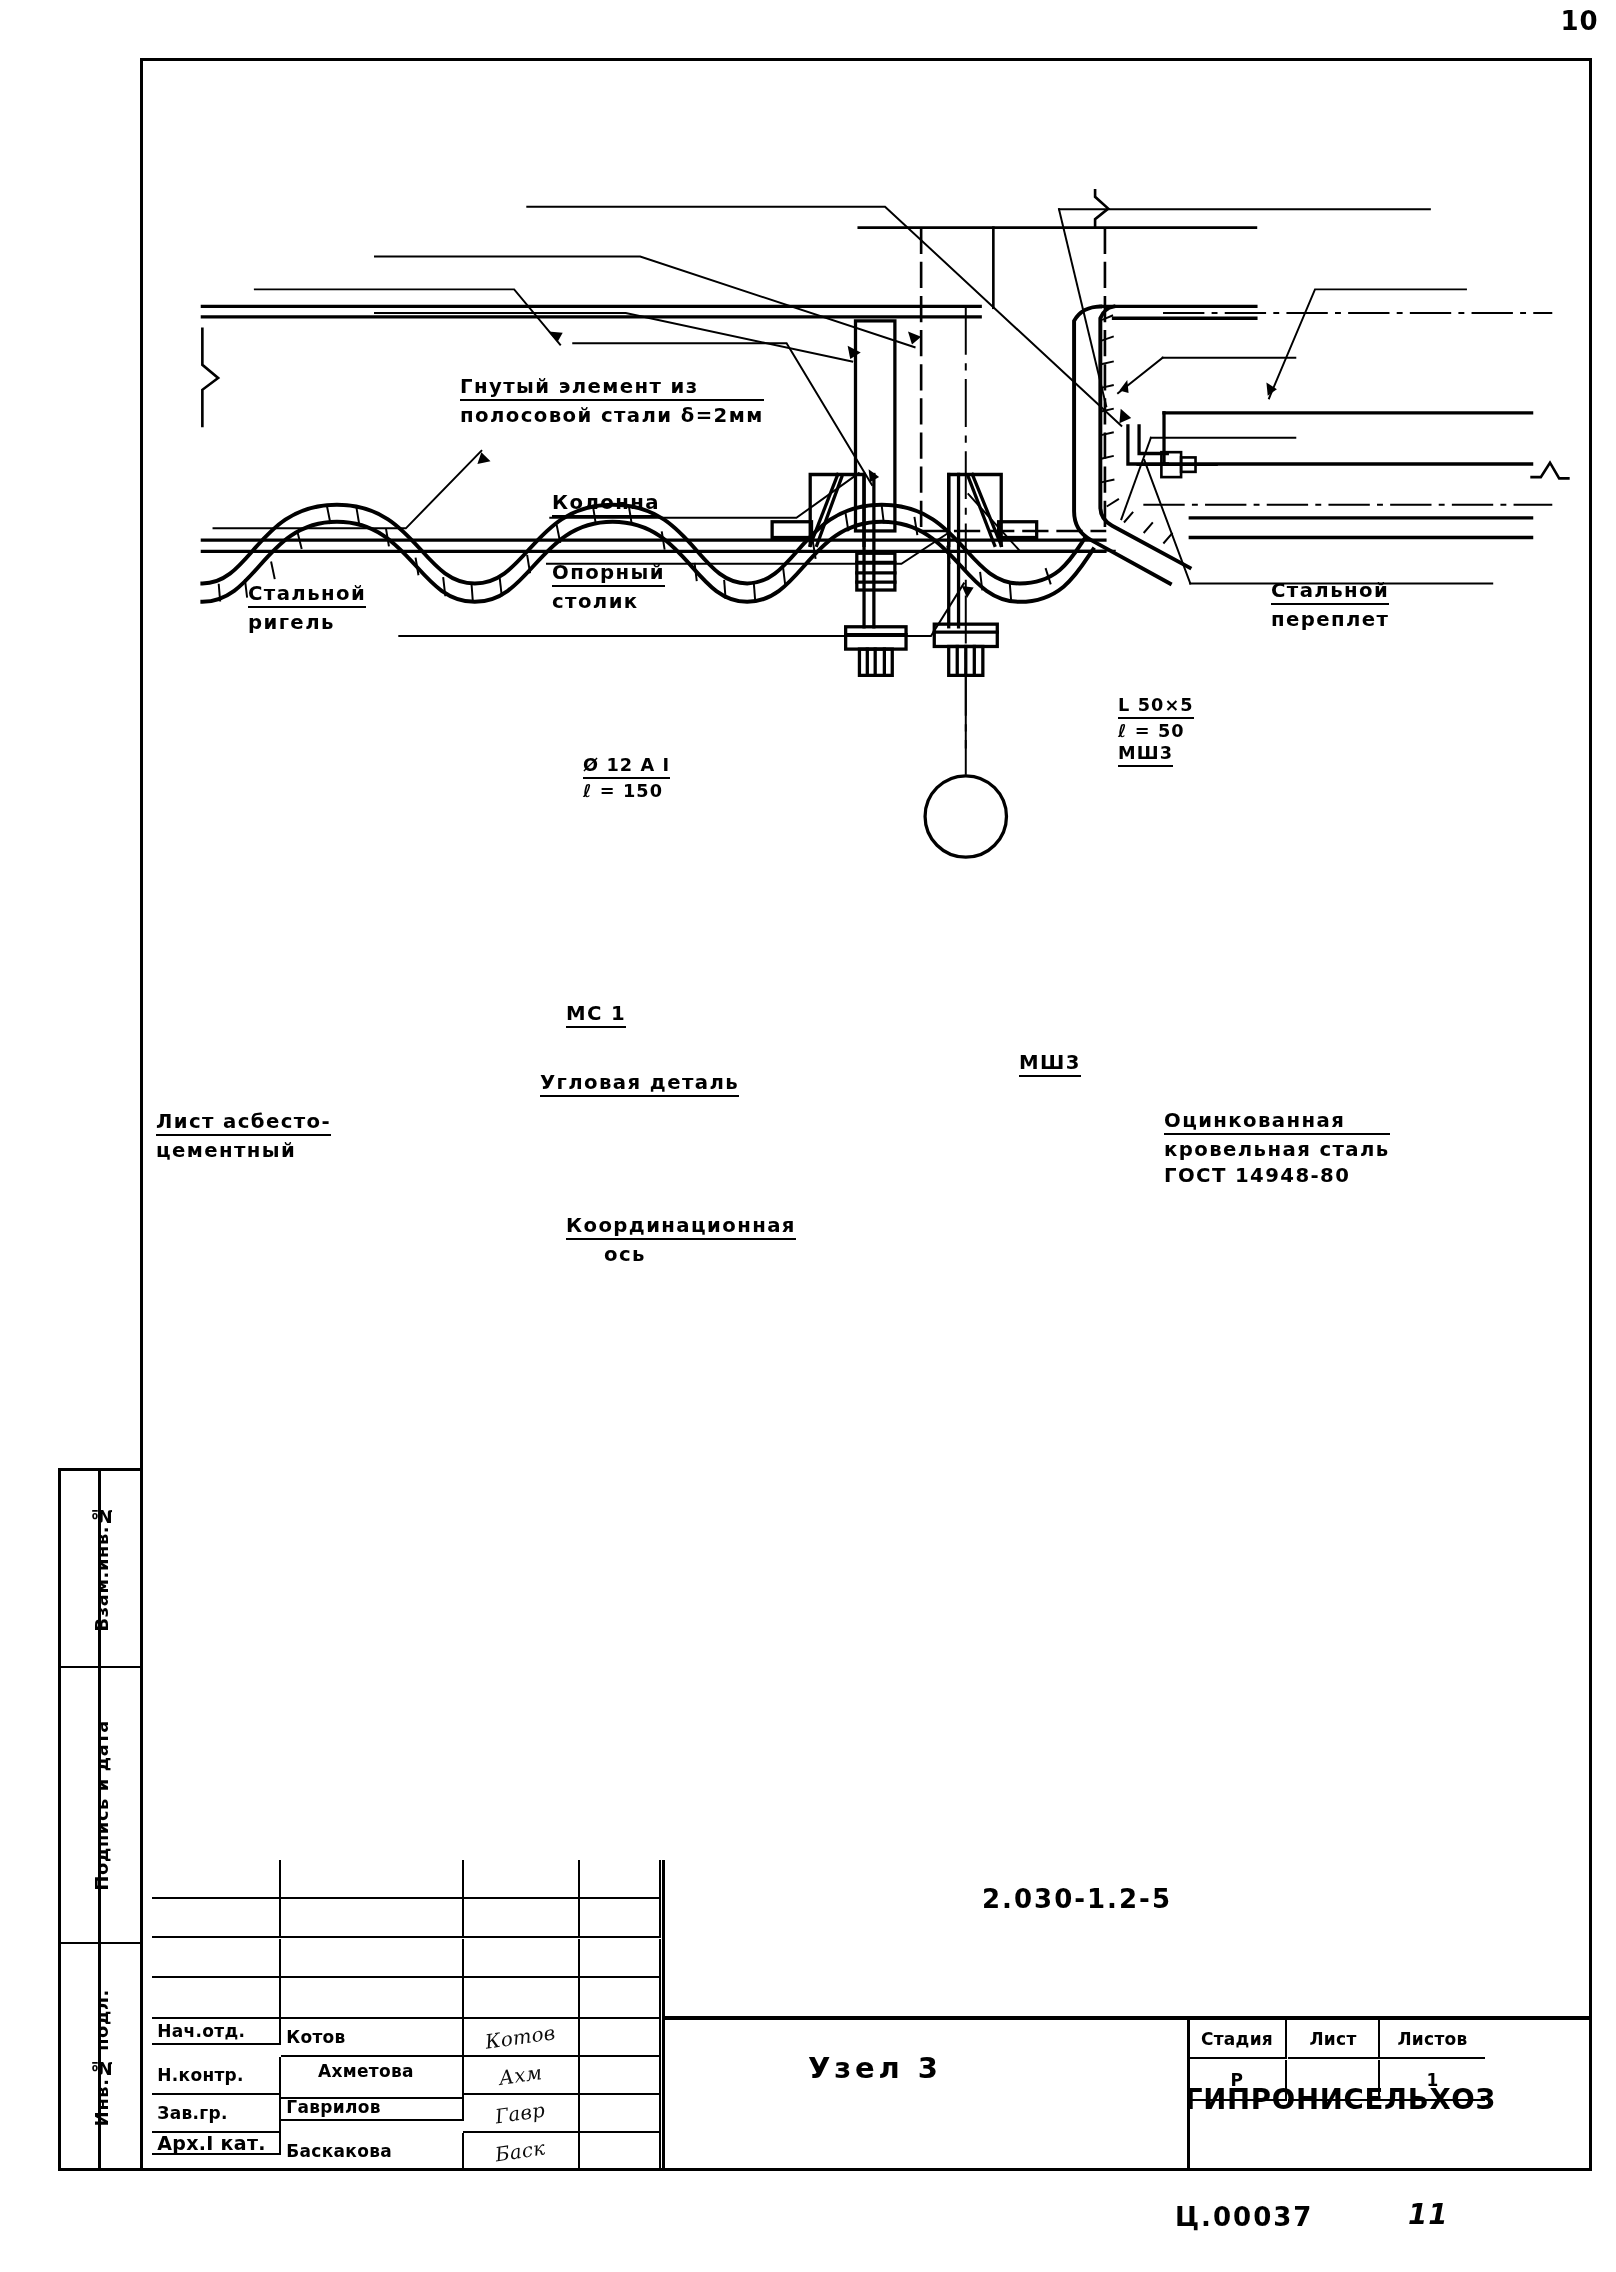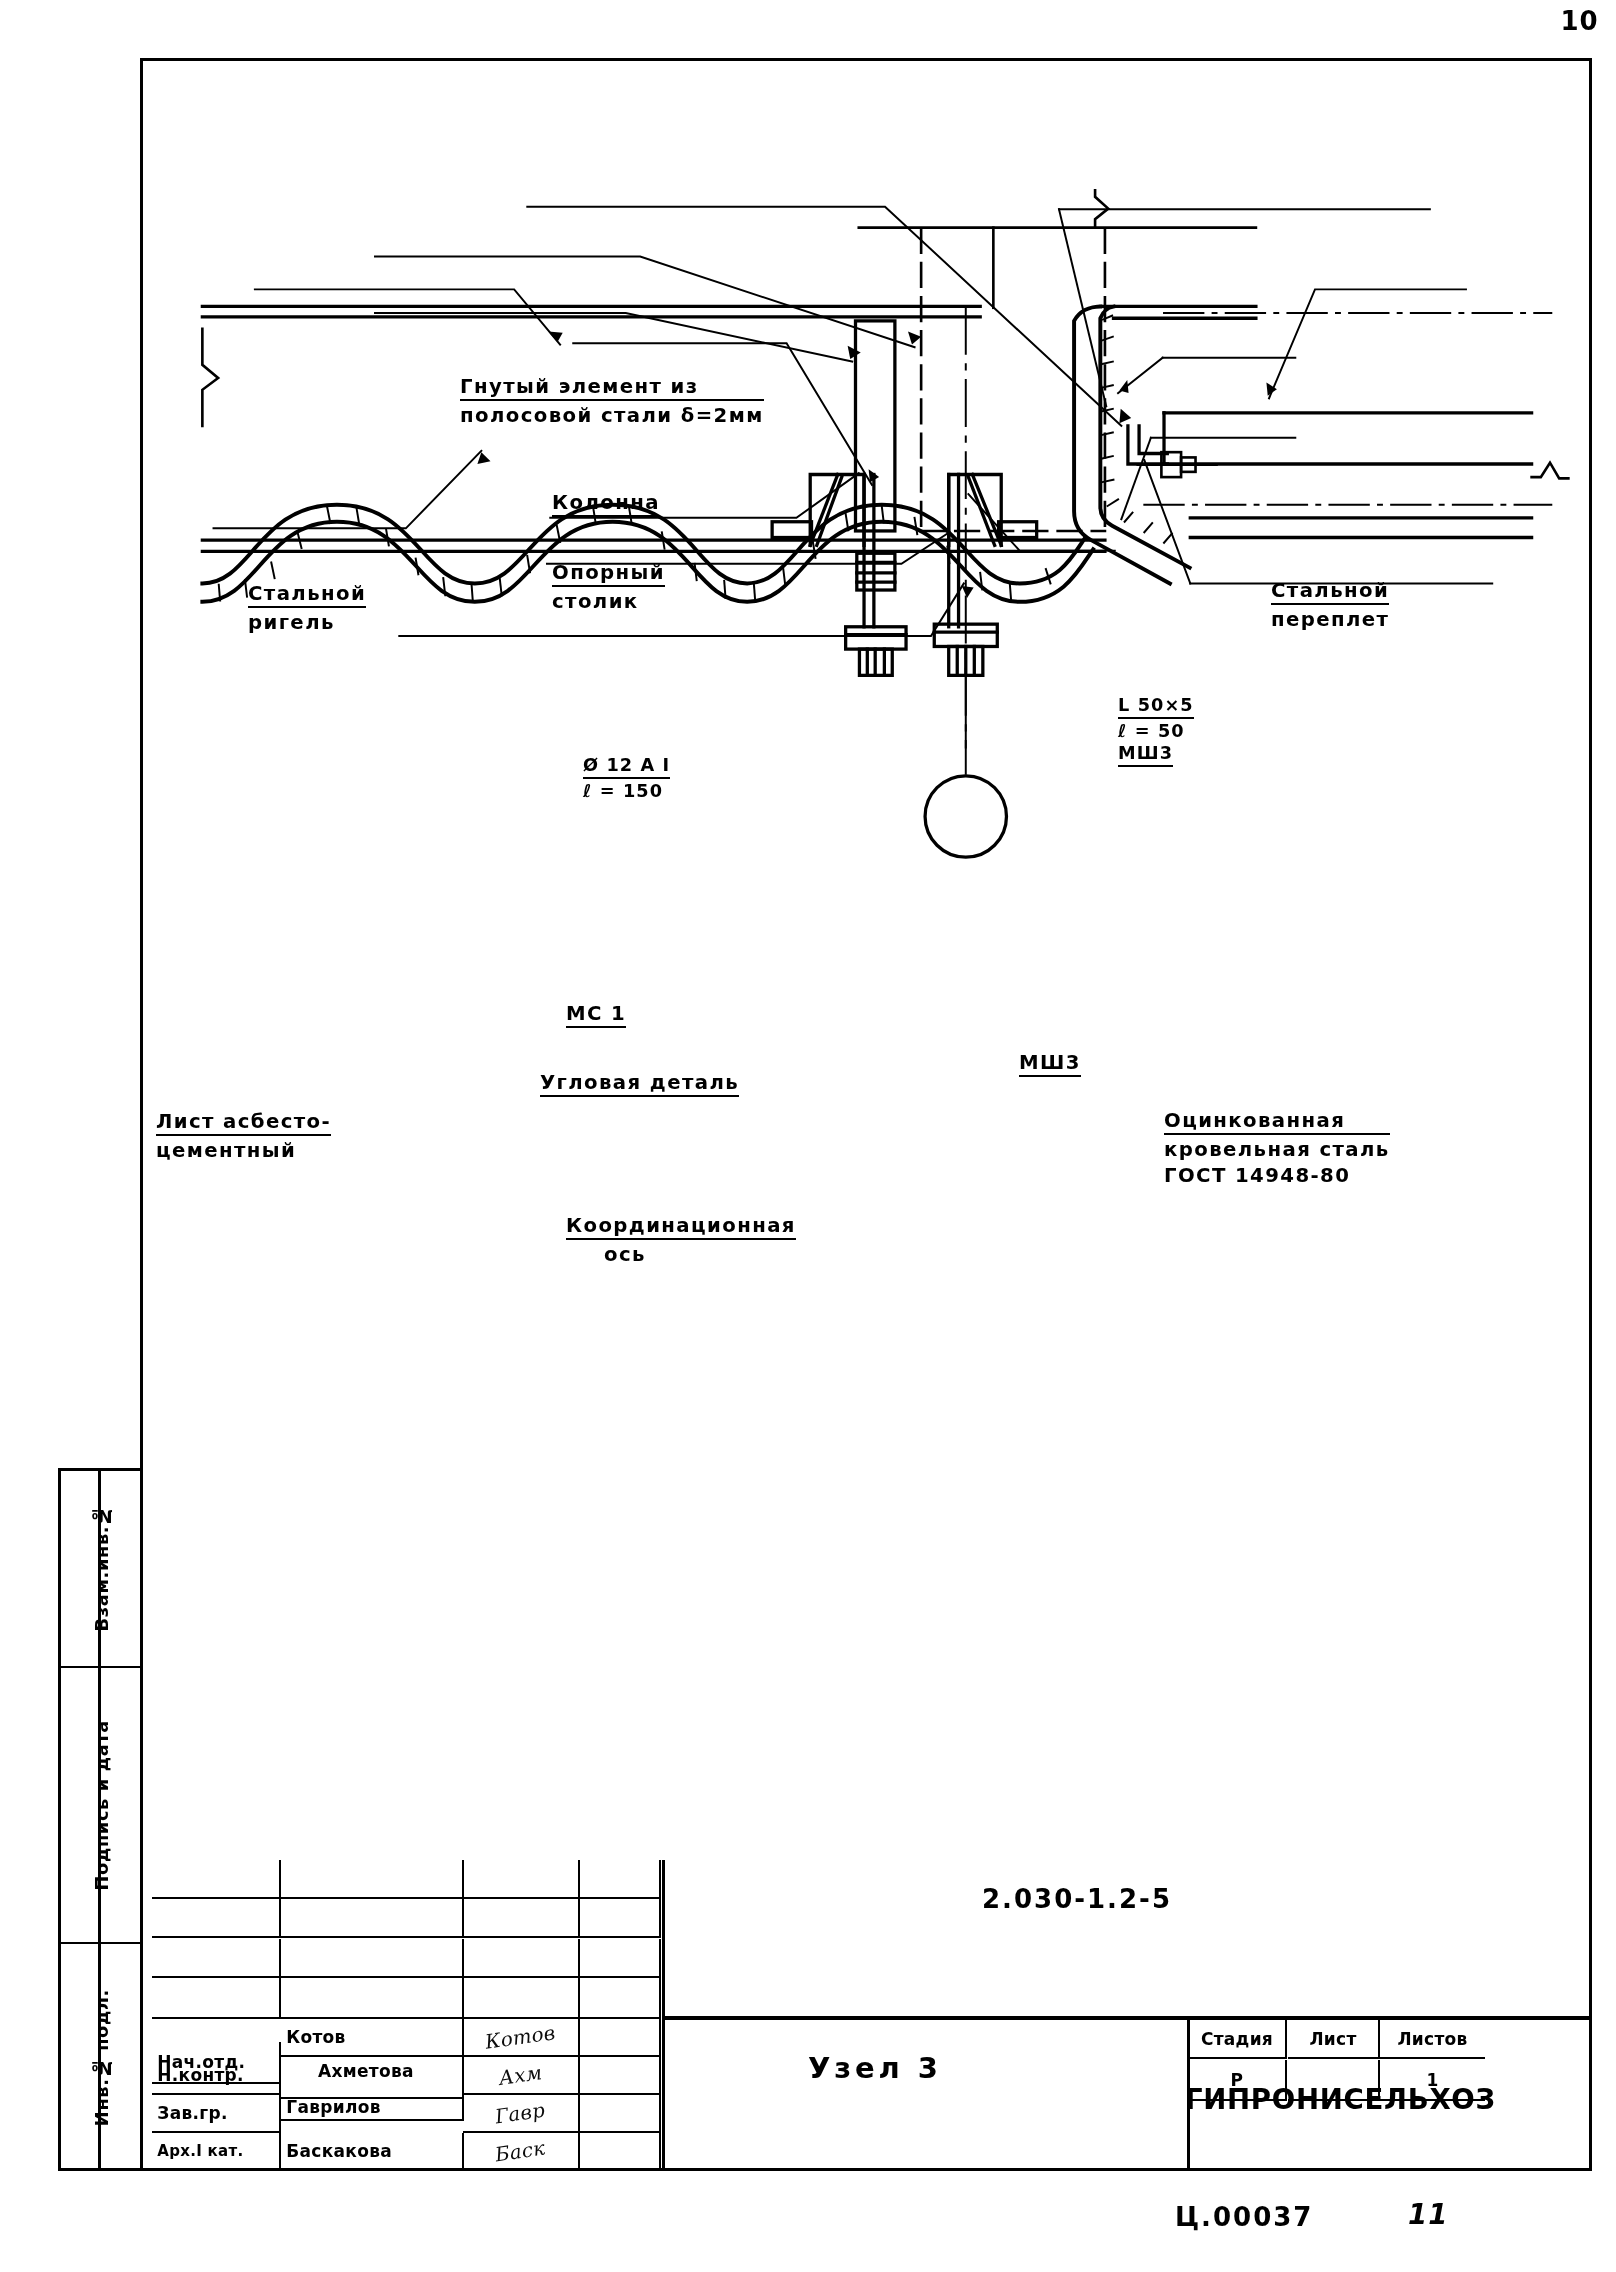--- a/index.html
+++ b/index.html
@@ -432,42 +432,42 @@
     <div class="cell" style="left:0;top:79px;width:129px;height:39px;"></div>
     <div class="cell" style="left:129px;top:79px;width:183px;height:39px;"></div>
     <div class="cell" style="left:311px;top:79px;width:117px;height:39px;"></div>
     <div class="cell" style="left:428px;top:79px;width:81px;height:39px;"></div>
 
     <div class="cell" style="left:0;top:118px;width:129px;height:41px;"></div>
     <div class="cell" style="left:129px;top:118px;width:183px;height:41px;"></div>
     <div class="cell" style="left:311px;top:118px;width:117px;height:41px;"></div>
     <div class="cell" style="left:428px;top:118px;width:81px;height:41px;"></div>
 
-    <div class="cell pad" style="left:0;top:159px;width:129px;height:42px;margin-top:23px;">Нач.отд.</div>
+    <div class="cell pad" style="left:0;top:159px;width:129px;height:26px;">Нач.отд.</div>
     <div class="cell pad" style="left:129px;top:159px;width:183px;height:38px;">Котов</div>
     <div class="cell ctr" style="left:311px;top:159px;width:117px;height:38px;">
       <span class="sig">Котов</span>
     </div>
     <div class="cell" style="left:428px;top:159px;width:81px;height:38px;"></div>
 
     <div class="cell pad" style="left:0;top:197px;width:129px;height:38px;">Н.контр.</div>
     <div class="cell pad" style="left:129px;top:185px;width:183px;height:54px;padding-left:37px;">Ахметова</div>
     <div class="cell ctr" style="left:311px;top:197px;width:117px;height:38px;">
       <span class="sig">Ахм</span>
     </div>
     <div class="cell" style="left:428px;top:197px;width:81px;height:38px;"></div>
 
     <div class="cell pad" style="left:0;top:235px;width:129px;height:38px;">Зав.гр.</div>
     <div class="cell pad" style="left:129px;top:235px;width:183px;height:26px;">Гаврилов</div>
     <div class="cell ctr" style="left:311px;top:235px;width:117px;height:38px;">
       <span class="sig">Гавр</span>
     </div>
     <div class="cell" style="left:428px;top:235px;width:81px;height:38px;"></div>
 
-    <div class="cell pad" style="left:0;top:273px;width:129px;height:38px;font-size:15px;">Арх.I кат.</div>
+    <div class="cell pad" style="left:0;top:273px;width:129px;height:22px;font-size:19px;">Арх.I кат.</div>
     <div class="cell pad" style="left:129px;top:273px;width:183px;height:38px;">Баскакова</div>
     <div class="cell ctr" style="left:311px;top:273px;width:117px;height:38px;">
       <span class="sig">Баск</span>
     </div>
     <div class="cell" style="left:428px;top:273px;width:81px;height:38px;"></div>
 
     <div class="ln" style="left:510px;top:156px;width:930px;height:3.9px;"></div>
     <div class="ln" style="left:510px;top:0;width:3.3px;height:311px;"></div>
 
     <div class="cell ctr" style="left:1037px;top:160px;width:98px;height:39px;">Стадия</div>

